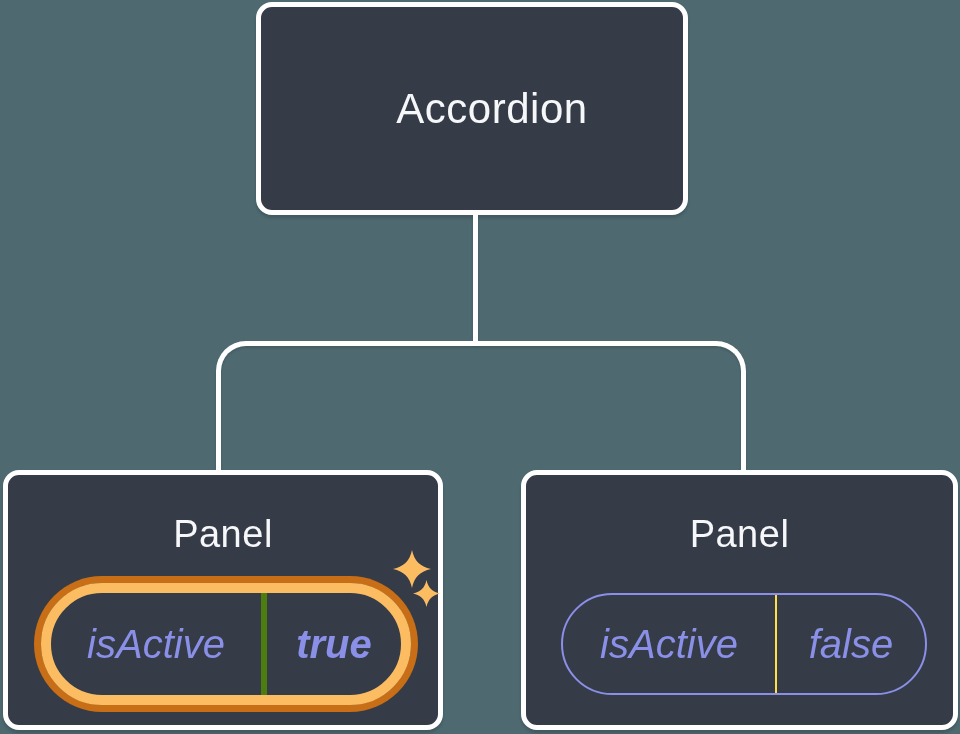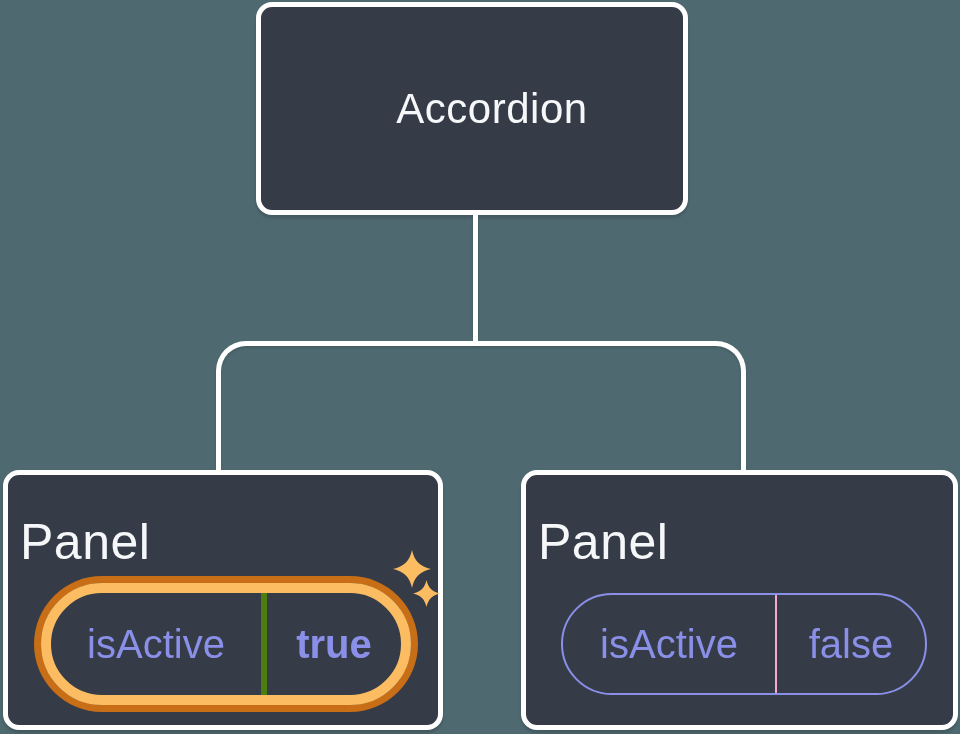--- a/index.html
+++ b/index.html
@@ -25,22 +25,23 @@
   }
   #accordion-node {
     left: 256px; top: 2px; width: 432px; height: 213px;
     display: flex; align-items: center; justify-content: center;
     font-size: 42px; font-weight: 500; letter-spacing: 0.5px;
   }
   #panel-left  { left: 3px;   top: 470px; width: 440px; height: 260px; }
   #panel-right { left: 521px; top: 470px; width: 437px; height: 260px; }
 
   .panel-title {
-    position: absolute; left: 12px; right: 0; top: 38px;
-    font-size: 50px; font-weight: 500; letter-spacing: 0.5px;
+    position: absolute; left: 0; right: 0; top: 38px;
+    text-align: center;
+    font-size: 38px; font-weight: 500; letter-spacing: 0.5px;
     color: #F6F7F9;
   }
 
   
   .connector { position: absolute; filter: drop-shadow(0 2px 1px rgba(0,0,0,0.12)); }
   #connector-stem {
     left: 473px; top: 213px; width: 5px; height: 131px;
     background: #FFFFFF;
   }
   #connector-bracket {
@@ -54,20 +55,21 @@
 
   
   .pill {
     position: absolute;
     box-sizing: border-box;
     display: flex;
     align-items: stretch;
     border-radius: 999px;
     font-size: 40px;
     color: #8A90E8;
+    font-style: italic;
   }
   .pill .cell {
     display: flex; align-items: center; justify-content: center;
   }
   #pill-active {
     left: 33px; top: 108px; width: 370px; height: 122px;
     border: 10px solid #FBBC62;
     box-shadow: 0 0 0 7px #C76E17;
   }
   #pill-active .cell-name { width: 210px; }
@@ -76,21 +78,21 @@
     border-left: 6px solid #4d7c0f;
     font-weight: 700;
   }
   #pill-inactive {
     left: 35px; top: 118px; width: 366px; height: 102px;
     border: 2px solid #8A90E8;
   }
   #pill-inactive .cell-name { width: 212px; }
   #pill-inactive .cell-value {
     flex: 1;
-    border-left: 2px solid #f9a8d4;
+    border-left: 2px solid #fde047;
   }
 
   
   .sparkle { position: absolute; }
   #sparkle-large { left: 385px; top: 75px;  width: 38px; height: 38px; }
   #sparkle-small { left: 405px; top: 105px; width: 27px; height: 27px; }
 </style>
 </head>
 <body>
 

